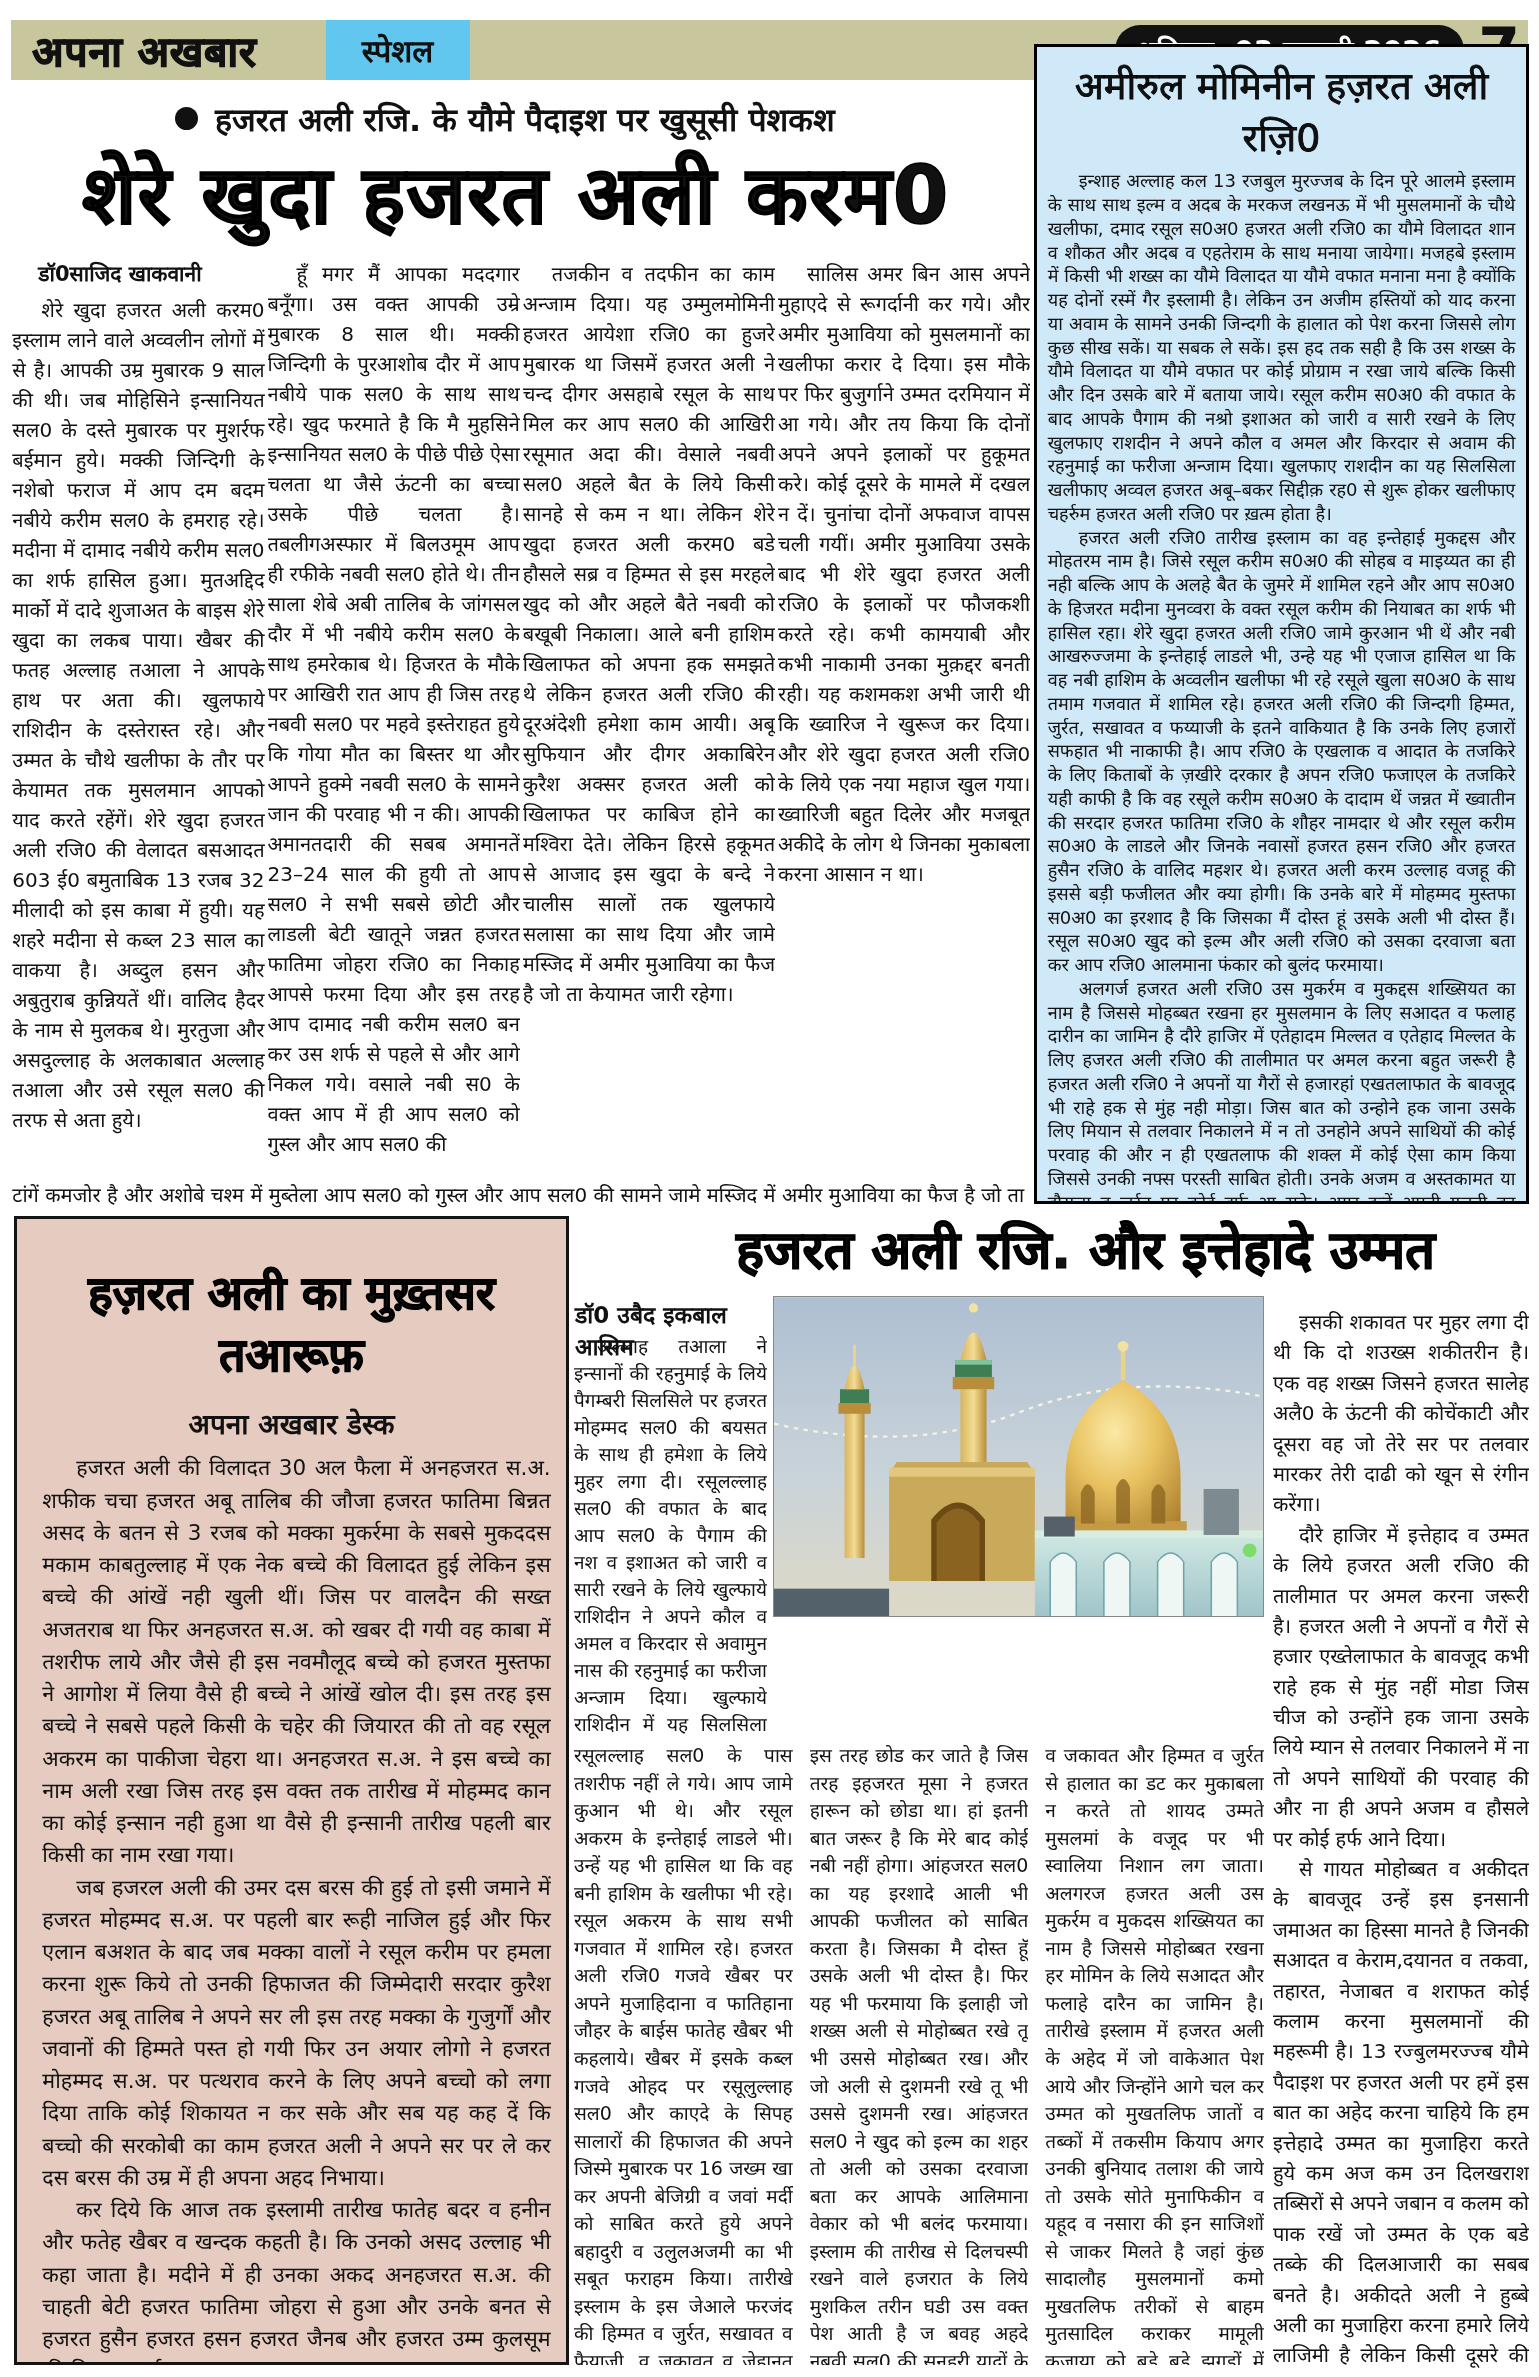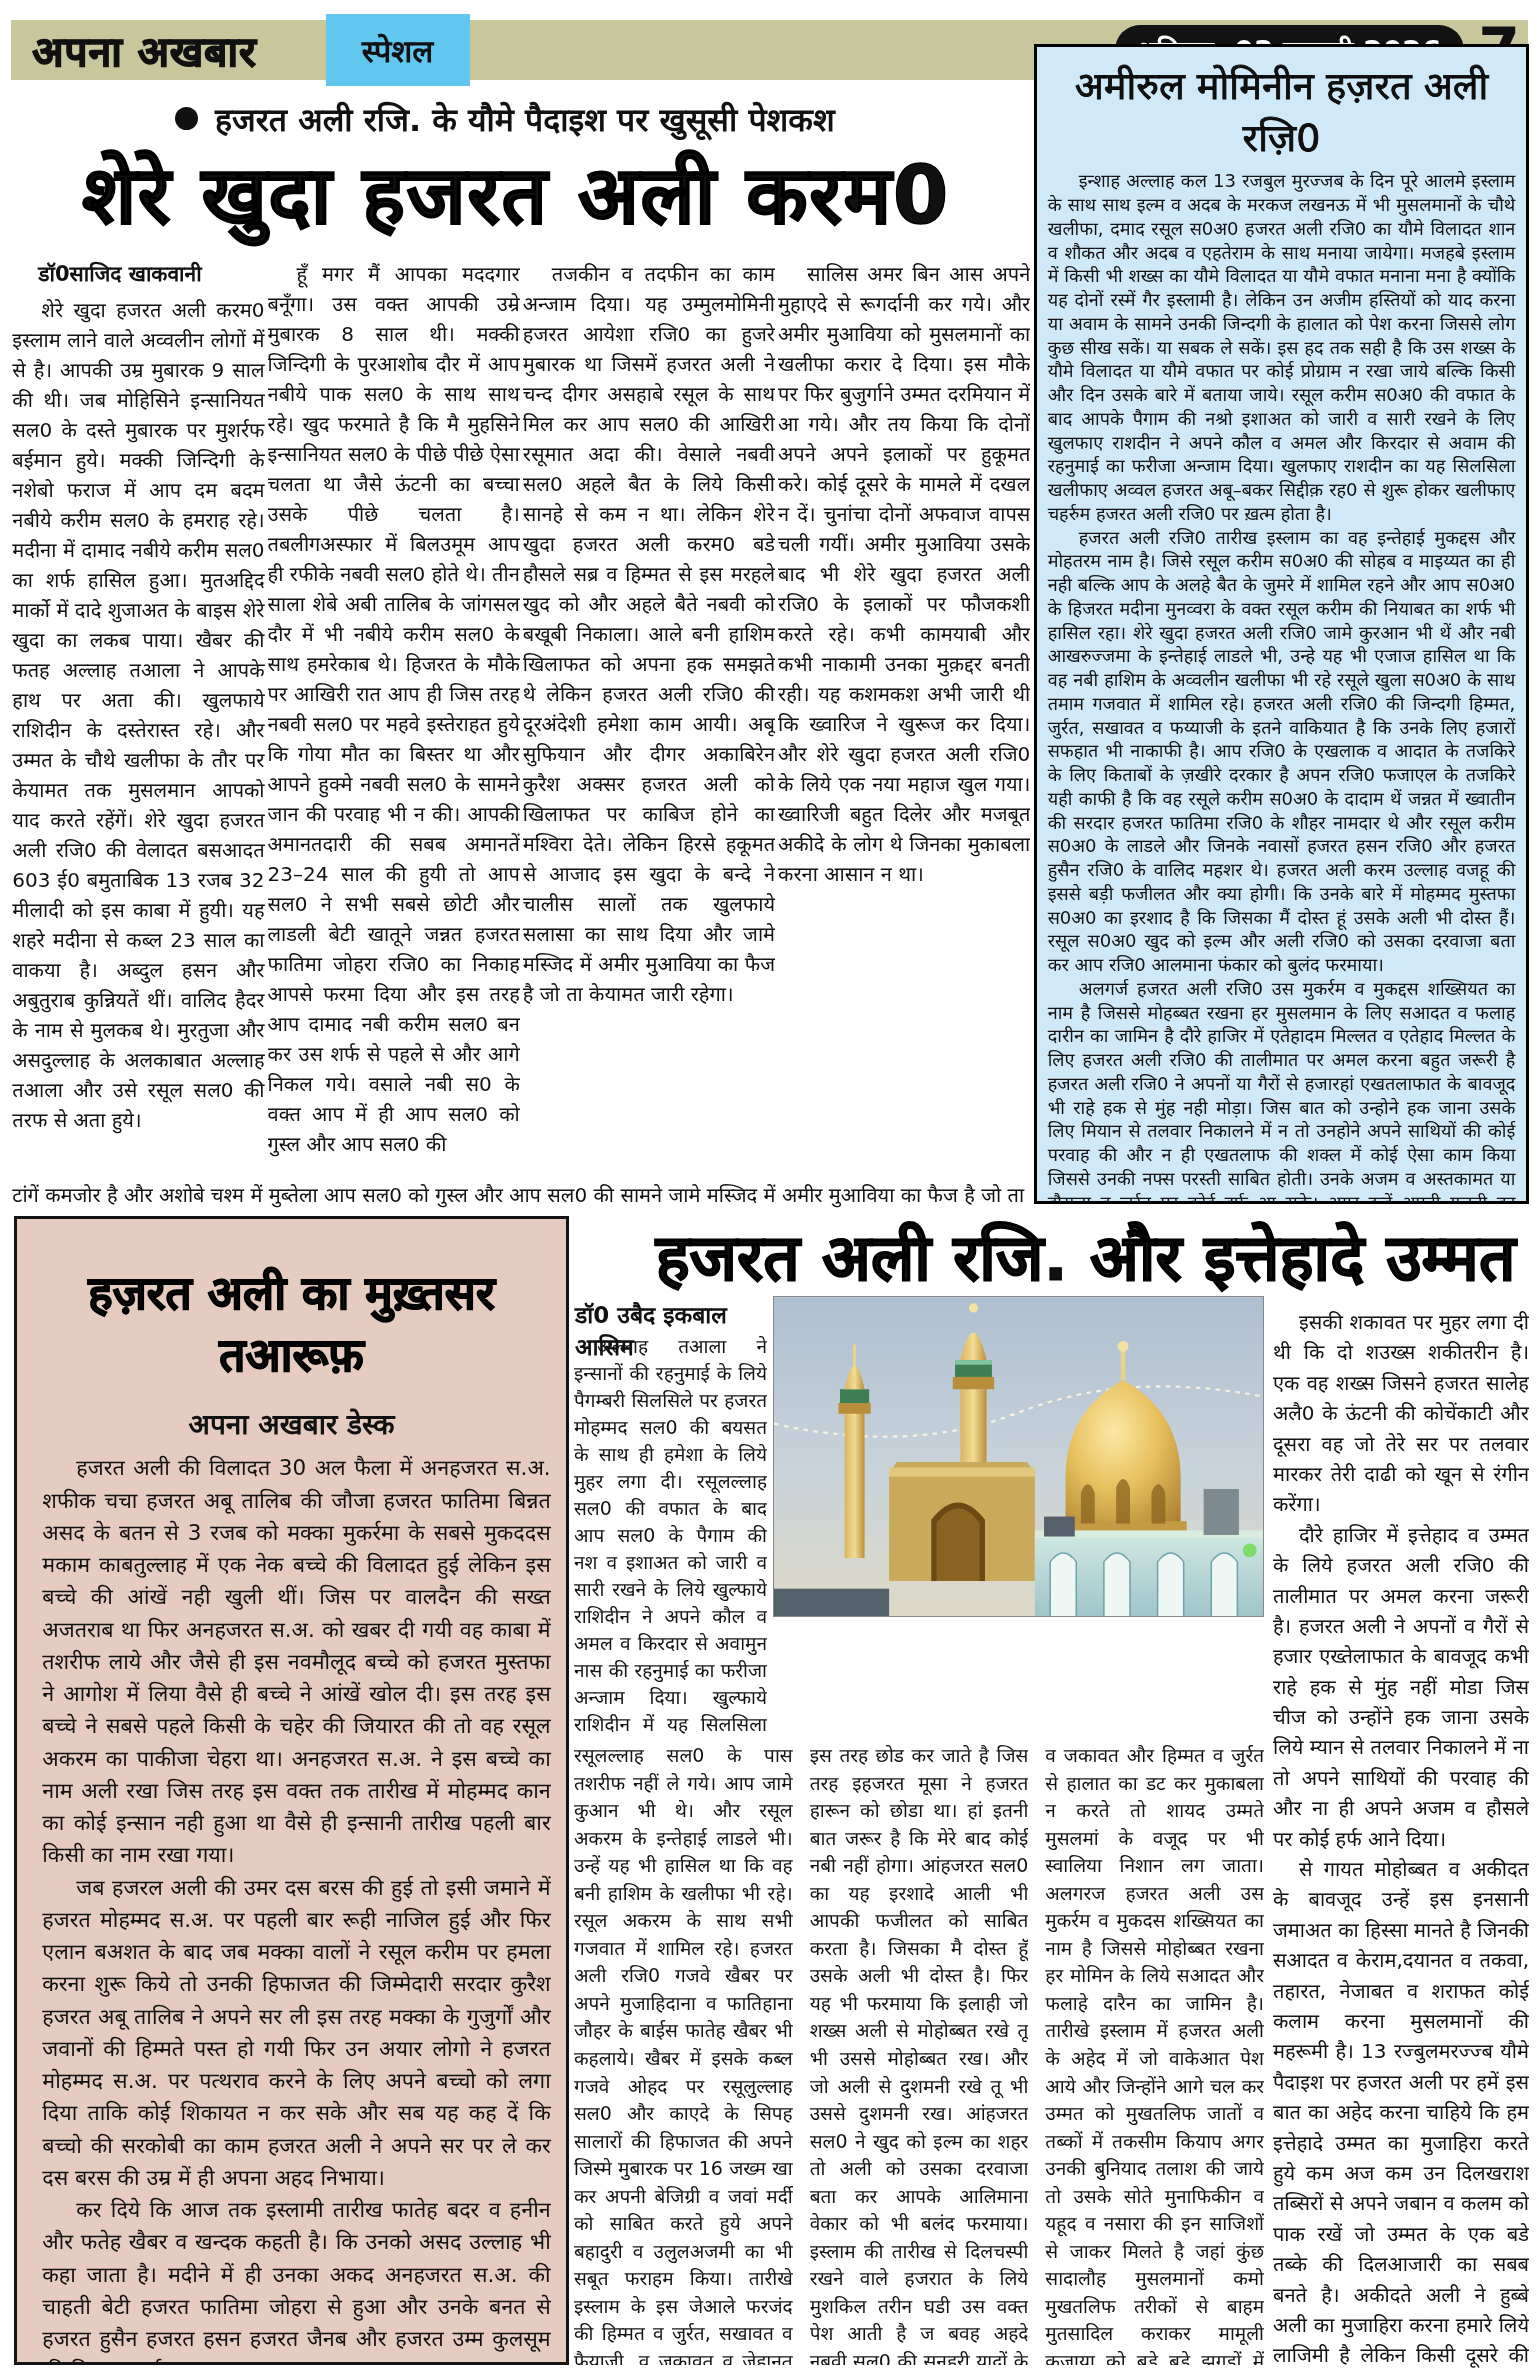--- a/index.html
+++ b/index.html
@@ -9,21 +9,21 @@
   *{margin:0;padding:0;box-sizing:border-box;}
   html,body{background:#e8e8e8;}
   body{font-family:"DejaVu Sans","Liberation Sans",sans-serif;color:var(--ink);}
   .page{position:relative;width:1540px;height:2377px;background:var(--paper);margin:0 auto;overflow:hidden;}
 
   
   .masthead{position:absolute;left:10.7px;top:20px;width:1517px;height:60px;background:var(--header-bar);
     display:flex;align-items:center;}
   .paper-name{font-size:41px;font-weight:700;letter-spacing:0.8px;padding-left:21.5px;white-space:nowrap;
     -webkit-text-stroke:1.2px #111;}
-  .special-tab{background:var(--special-bg);height:72px;min-width:144px;margin-left:69px;display:flex;
+  .special-tab{background:var(--special-bg);height:60px;min-width:144px;margin-left:69px;display:flex;
     align-items:center;justify-content:center;font-size:31px;font-weight:900;padding:0 23px;}
   .head-right{margin-left:auto;display:flex;align-items:center;gap:14px;padding-right:7.7px;}
   .date-pill{background:var(--pill-bg);color:#fff;font-weight:900;font-size:28px;border-radius:26px;
     padding:6.1px 23px;white-space:nowrap;}
   .page-number{font-size:60px;font-weight:900;line-height:1;}
 
   
   .kicker{position:absolute;left:175px;top:97px;display:flex;align-items:center;gap:17px;width:844px;}
   .kicker-bullet{width:23px;height:23px;border-radius:50%;background:#111;flex:0 0 auto;}
   .kicker-text{font-size:32px;font-weight:800;white-space:nowrap;}
@@ -45,21 +45,21 @@
   .blue-body p{font-size:18px;line-height:1.32;text-align:justify;text-indent:31px;}
 
   
   .pink-box{position:absolute;left:14px;top:1216px;width:555px;height:1149px;background:var(--pink-box-bg);
     border:3.8px solid #141414;padding:10.7px 15.3px;overflow:hidden;}
   .pink-title{text-align:center;font-size:46px;font-weight:900;margin:30px 0 20px 0;-webkit-text-stroke:1.2px #000;}
   .pink-byline{text-align:center;font-size:28px;font-weight:700;margin-bottom:10.7px;}
   .pink-body p{font-size:21.5px;line-height:1.5;text-align:justify;text-indent:34px;margin-left:10px;}
 
   
-  .unity-headline{position:absolute;left:637px;top:1212px;width:897px;text-align:center;font-size:64px;
+  .unity-headline{position:absolute;left:637px;top:1212px;width:897px;text-align:center;font-size:52px;
     font-weight:900;white-space:nowrap;-webkit-text-stroke:1.2px #000;}
   .unity-byline{position:absolute;left:575px;top:1298px;width:192px;font-size:23px;font-weight:800;}
   .unity-introcol{position:absolute;left:574px;top:1333px;width:193px;height:408px;font-size:19px;
     line-height:1.42;text-align:justify;overflow:hidden;}
   .unity-introcol p{text-indent:23px;}
   .shrine{position:absolute;left:773px;top:1296px;width:491px;height:321px;border:1.5px solid #888;overflow:hidden;}
   .unity-cols{position:absolute;left:574px;top:1742px;width:690px;height:623px;display:flex;gap:17px;overflow:hidden;}
   .unity-col{flex:1 1 0;font-size:19px;line-height:1.45;text-align:justify;overflow:hidden;}
   .unity-rightcol{position:absolute;left:1273px;top:1300px;width:256px;height:1066px;font-size:20px;
     line-height:1.52;text-align:justify;overflow:hidden;margin-top:7px;}

